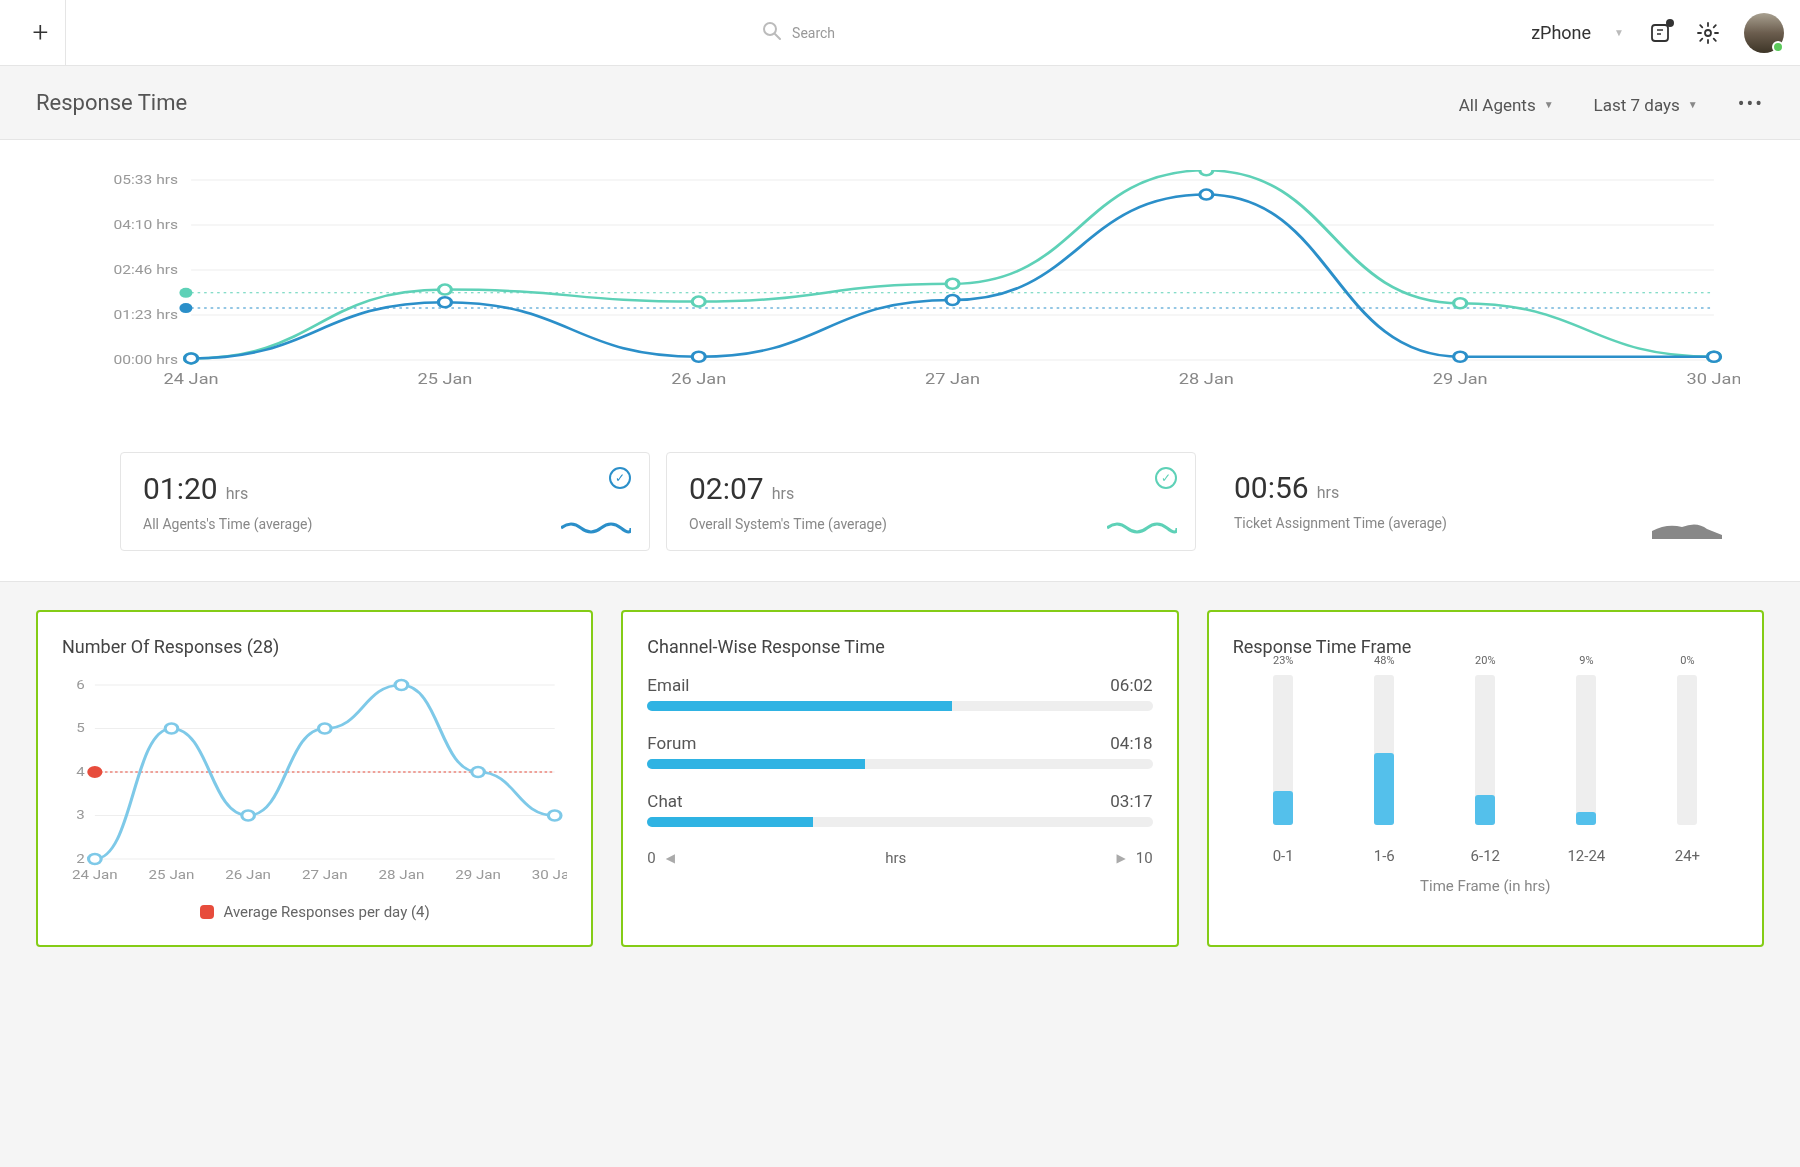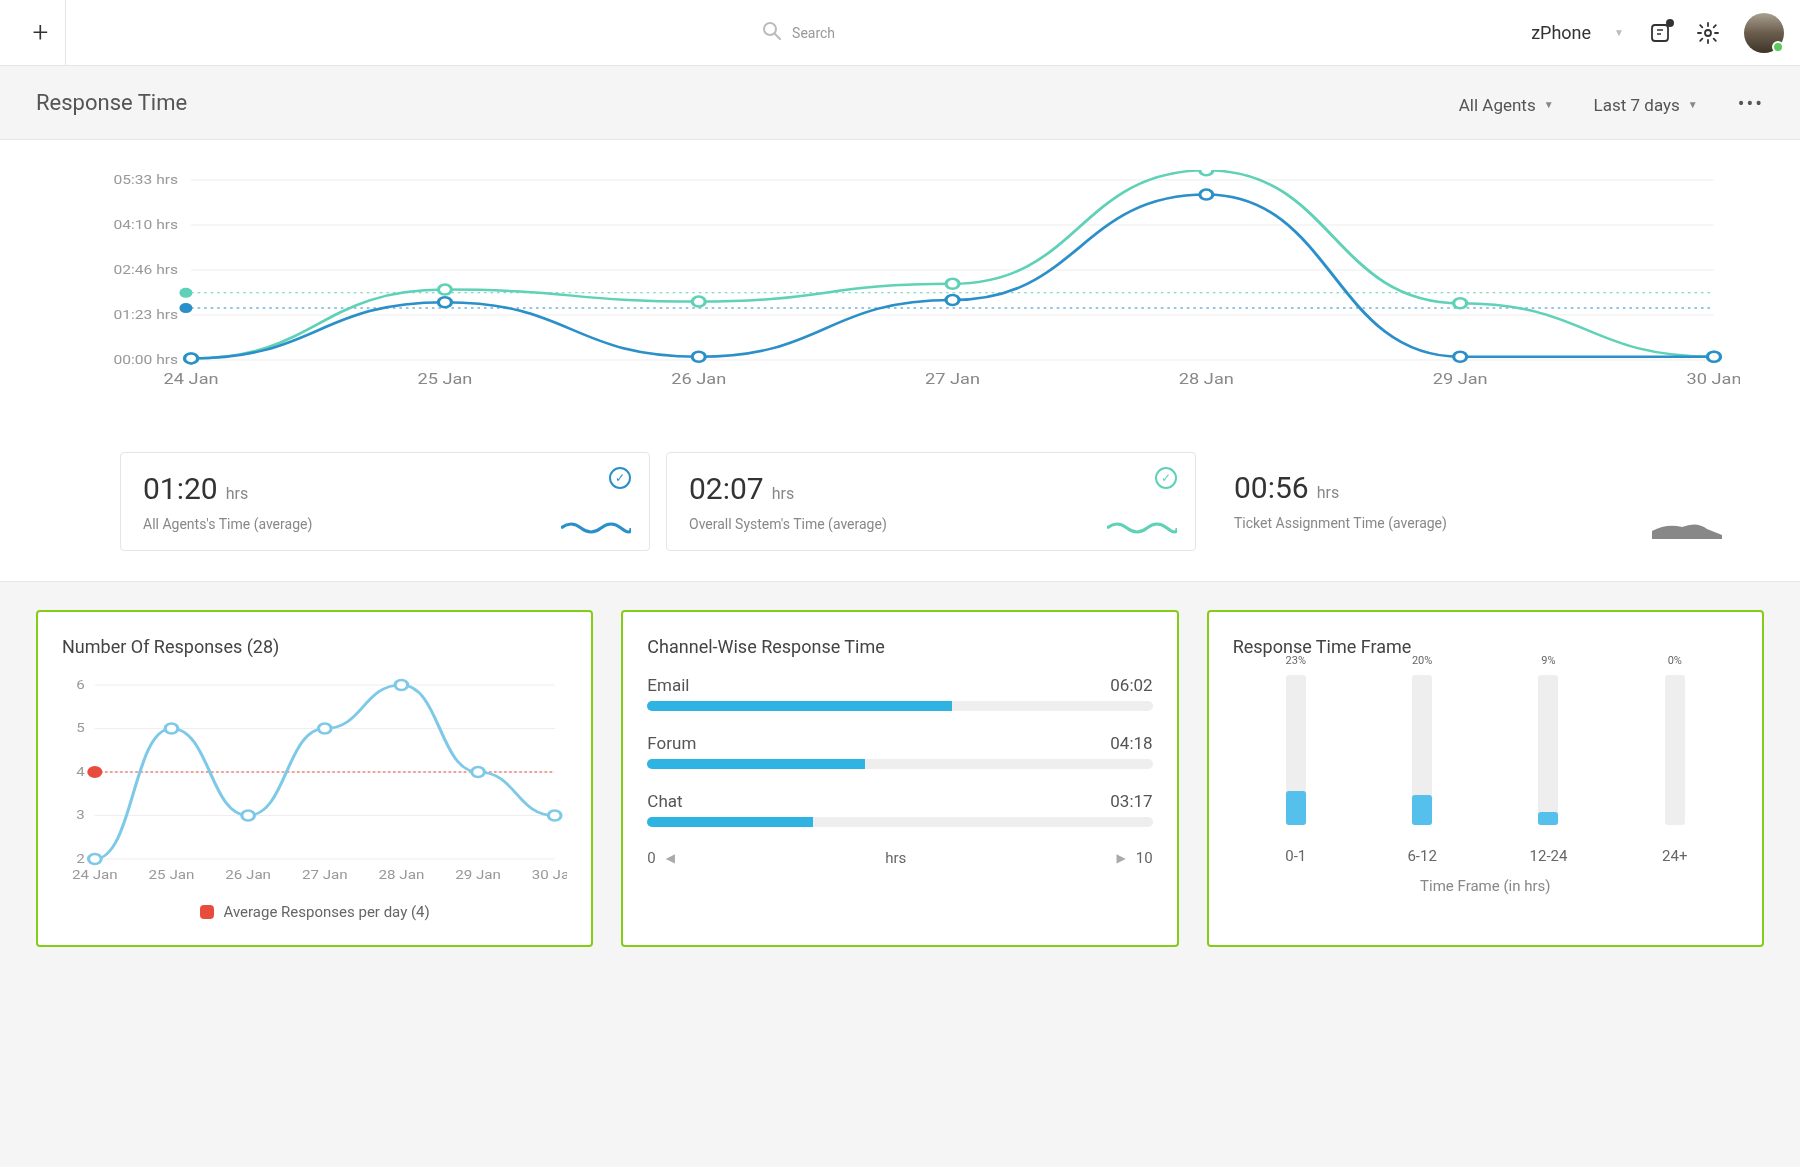--- a/index.html
+++ b/index.html
@@ -304,20 +304,27 @@
     <div class="card-title">Response Time Frame</div>
     <div class="tf-bars" id="tf-bars">
         <div class="tf-col">
       <div class="tf-pct">23%</div>
       <div class="tf-bar-bg">
             <div class="tf-bar-fg" style="height:34.5px"></div>
           </div>
       <div class="tf-label">0-1</div>
     </div>
         <div class="tf-col">
+      <div class="tf-pct">48%</div>
+      <div class="tf-bar-bg">
+            <div class="tf-bar-fg" style="height:72px"></div>
+          </div>
+      <div class="tf-label">1-6</div>
+    </div>
+        <div class="tf-col">
       <div class="tf-pct">20%</div>
       <div class="tf-bar-bg">
             <div class="tf-bar-fg" style="height:30px"></div>
           </div>
       <div class="tf-label">6-12</div>
     </div>
         <div class="tf-col">
       <div class="tf-pct">9%</div>
       <div class="tf-bar-bg">
             <div class="tf-bar-fg" style="height:13.5px"></div>

